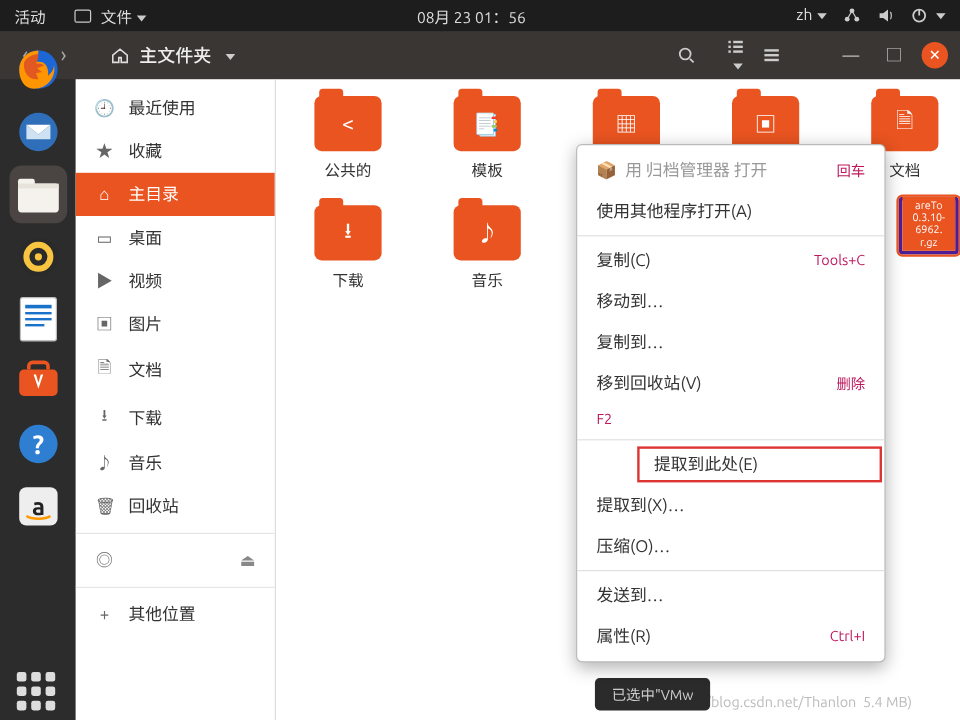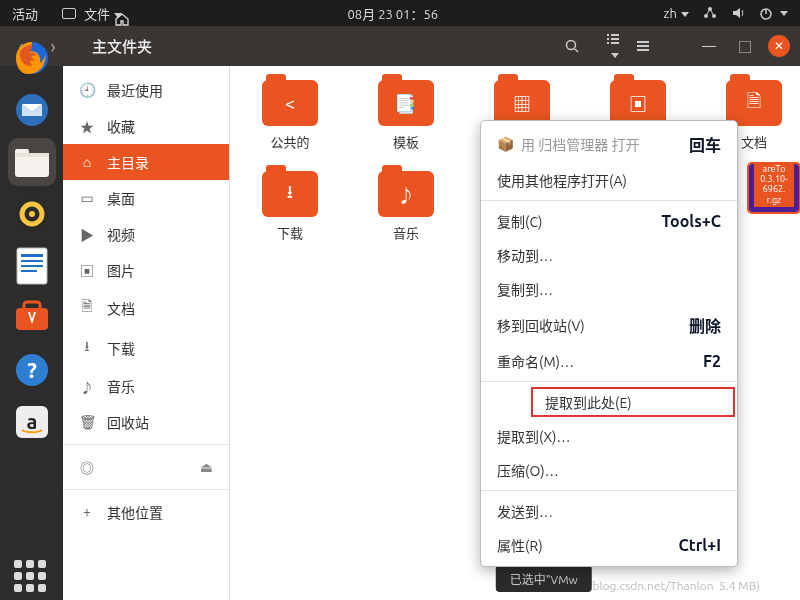--- a/index.html
+++ b/index.html
@@ -9,21 +9,21 @@
 .topbar { height: 26px; background: #1d1d1d; color: #ddd; display: flex; align-items: center; font-size: 13px; padding: 0 12px; }
 .topbar .left { display: flex; gap: 8px; align-items: center; }
 .topbar .center { flex: 1; text-align: center; }
 .topbar .right { display: flex; gap: 14px; align-items: center; text-align: right; }
 .topbar .folder-ico { display: inline-block; width: 14px; height: 11px; border: 1px solid #ccc; border-radius: 2px; position: relative; }
 .caret-d::after { content:""; display:inline-block; border-left:4px solid transparent; border-right:4px solid transparent; border-top:5px solid #ccc; margin-left:4px; vertical-align:middle;}
 
 
 .winhead { height: 40px; background: #3a3634; display: flex; align-items: center; padding: 0 10px; gap: 10px; color: #ddd; }
 .winhead .navbtn { width: 22px; text-align:center; font-size: 18px; color:#aaa; }
-.winhead .title { display:flex; align-items:center; gap:8px; font-size:15px; font-weight:500; color:#eee;flex-direction:column; }
+.winhead .title { display:flex; align-items:center; gap:8px; font-size:15px; font-weight:500; color:#eee; }
 .winhead .spacer { flex:1; }
 .winhead .tbtn { width: 26px; text-align:center; font-size:14px; color:#ccc; }
 .close-btn { width:22px; height:22px; border-radius:50%; background:#e95420; color:#fff; display:flex; align-items:center; justify-content:center; font-size:12px; }
 
 
 .dock { position:absolute; left:0; top:26px; width:63px; height: calc(600px - 26px); background: rgba(30,30,30,0.0); display:flex; flex-direction:column; align-items:center; padding-top:8px; gap:4px; }
 .dock .app { width:48px; height:48px; border-radius:10px; display:flex; align-items:center; justify-content:center; }
 .dock .app.active { background:#4a4542; }
 .dock .grid-ico { width:36px; display:grid; grid-template-columns:repeat(3,8px); gap:4px; }
 .dock .grid-ico span { width:8px; height:8px; background:#ddd; border-radius:2px; }
@@ -37,30 +37,30 @@
 .sb-item.active .ico { color:#fff; }
 .sb-sep { border-top:1px solid #e5e5e5; margin:4px 0; }
 .sb-item .eject { margin-left:auto; color:#888; }
 
 .files { flex:1; padding:14px 10px; position:relative; }
 .frow { display:flex; gap:44px; margin-bottom:20px; margin-left:14px; }
 .fitem { width:72px; display:flex; flex-direction:column; align-items:center; gap:6px; font-size:13px; color:#333; }
 .folder { width:56px; height:46px; background:#e95420; border-radius:6px; position:relative; display:flex; align-items:center; justify-content:center; }
 .folder::before { content:""; position:absolute; top:-6px; left:4px; width:20px; height:8px; background:#e95420; border-radius:3px 3px 0 0; }
 .folder .fic { color:#fff; font-size:18px; }
-.tarfile { width:50px; height:48px; background:#fff; border:5px solid #4c1d95; border-radius:3px; position:relative; }
+.tarfile { width:50px; height:48px; background:#fff; border:3px solid #4c1d95; border-radius:3px; position:relative; }
 .tarfile .band { position:absolute; bottom:0; left:0; right:0; background:#e95420; color:#fff; font-size:9px; padding:2px 3px; line-height:1.15; text-align:center; }
 .tarfile.sel { outline:2px solid #e95420; }
 
 
 .ctxmenu { position:absolute; left:480px; top:120px; width:258px; background:#fff; border:1px solid #bbb; border-radius:5px; box-shadow:0 4px 14px rgba(0,0,0,0.3); font-size:14px; z-index:50; padding:4px 0; }
 .ctx-item { display:flex; align-items:center; padding:7px 16px; color:#333; cursor:pointer; }
 .ctx-item.disabled { color:#999; }
 .ctx-item .lbl { flex:1; }
-.ctx-item .accel { color:#0f172a; font-size:16px;font-weight:bold; }
+.ctx-item .accel { color:#be185d; font-size:12px; }
 .ctx-item .mico { width:18px; margin-right:6px; color:#777; }
 .ctx-sep { border-top:1px solid #e0e0e0; margin:3px 0; }
 .ctx-item.hl { outline:2px solid #d33; outline-offset:-4px;margin-left:48px; }
 
 
 .statusbar { position:absolute; bottom:8px; left:50%; transform:translateX(-20%); background:#2b2b2b; color:#ccc; font-size:12px; padding:5px 14px; border-radius:4px; z-index:5;}
 .watermark { position:absolute; bottom:8px; right:40px; color:#bbb; font-size:12px; z-index:4; }
 
 svg { display:block; }
 </style>
@@ -348,21 +348,20 @@
       <span class="lbl">移动到…</span>
     </div>
   <div class="ctx-item">
       <span class="lbl">复制到…</span>
     </div>
   <div class="ctx-item">
       <span class="lbl">移到回收站(V)</span>
       <span class="accel">删除</span>
     </div>
   <div class="ctx-item">
-      <span class="lbl">重命名(M)…</span>
       <span class="accel">F2</span>
     </div>
   <div class="ctx-sep"></div>
   <div class="ctx-item hl">
       <span class="lbl">提取到此处(E)</span>
     </div>
   <div class="ctx-item">
       <span class="lbl">提取到(X)…</span>
     </div>
   <div class="ctx-item">

